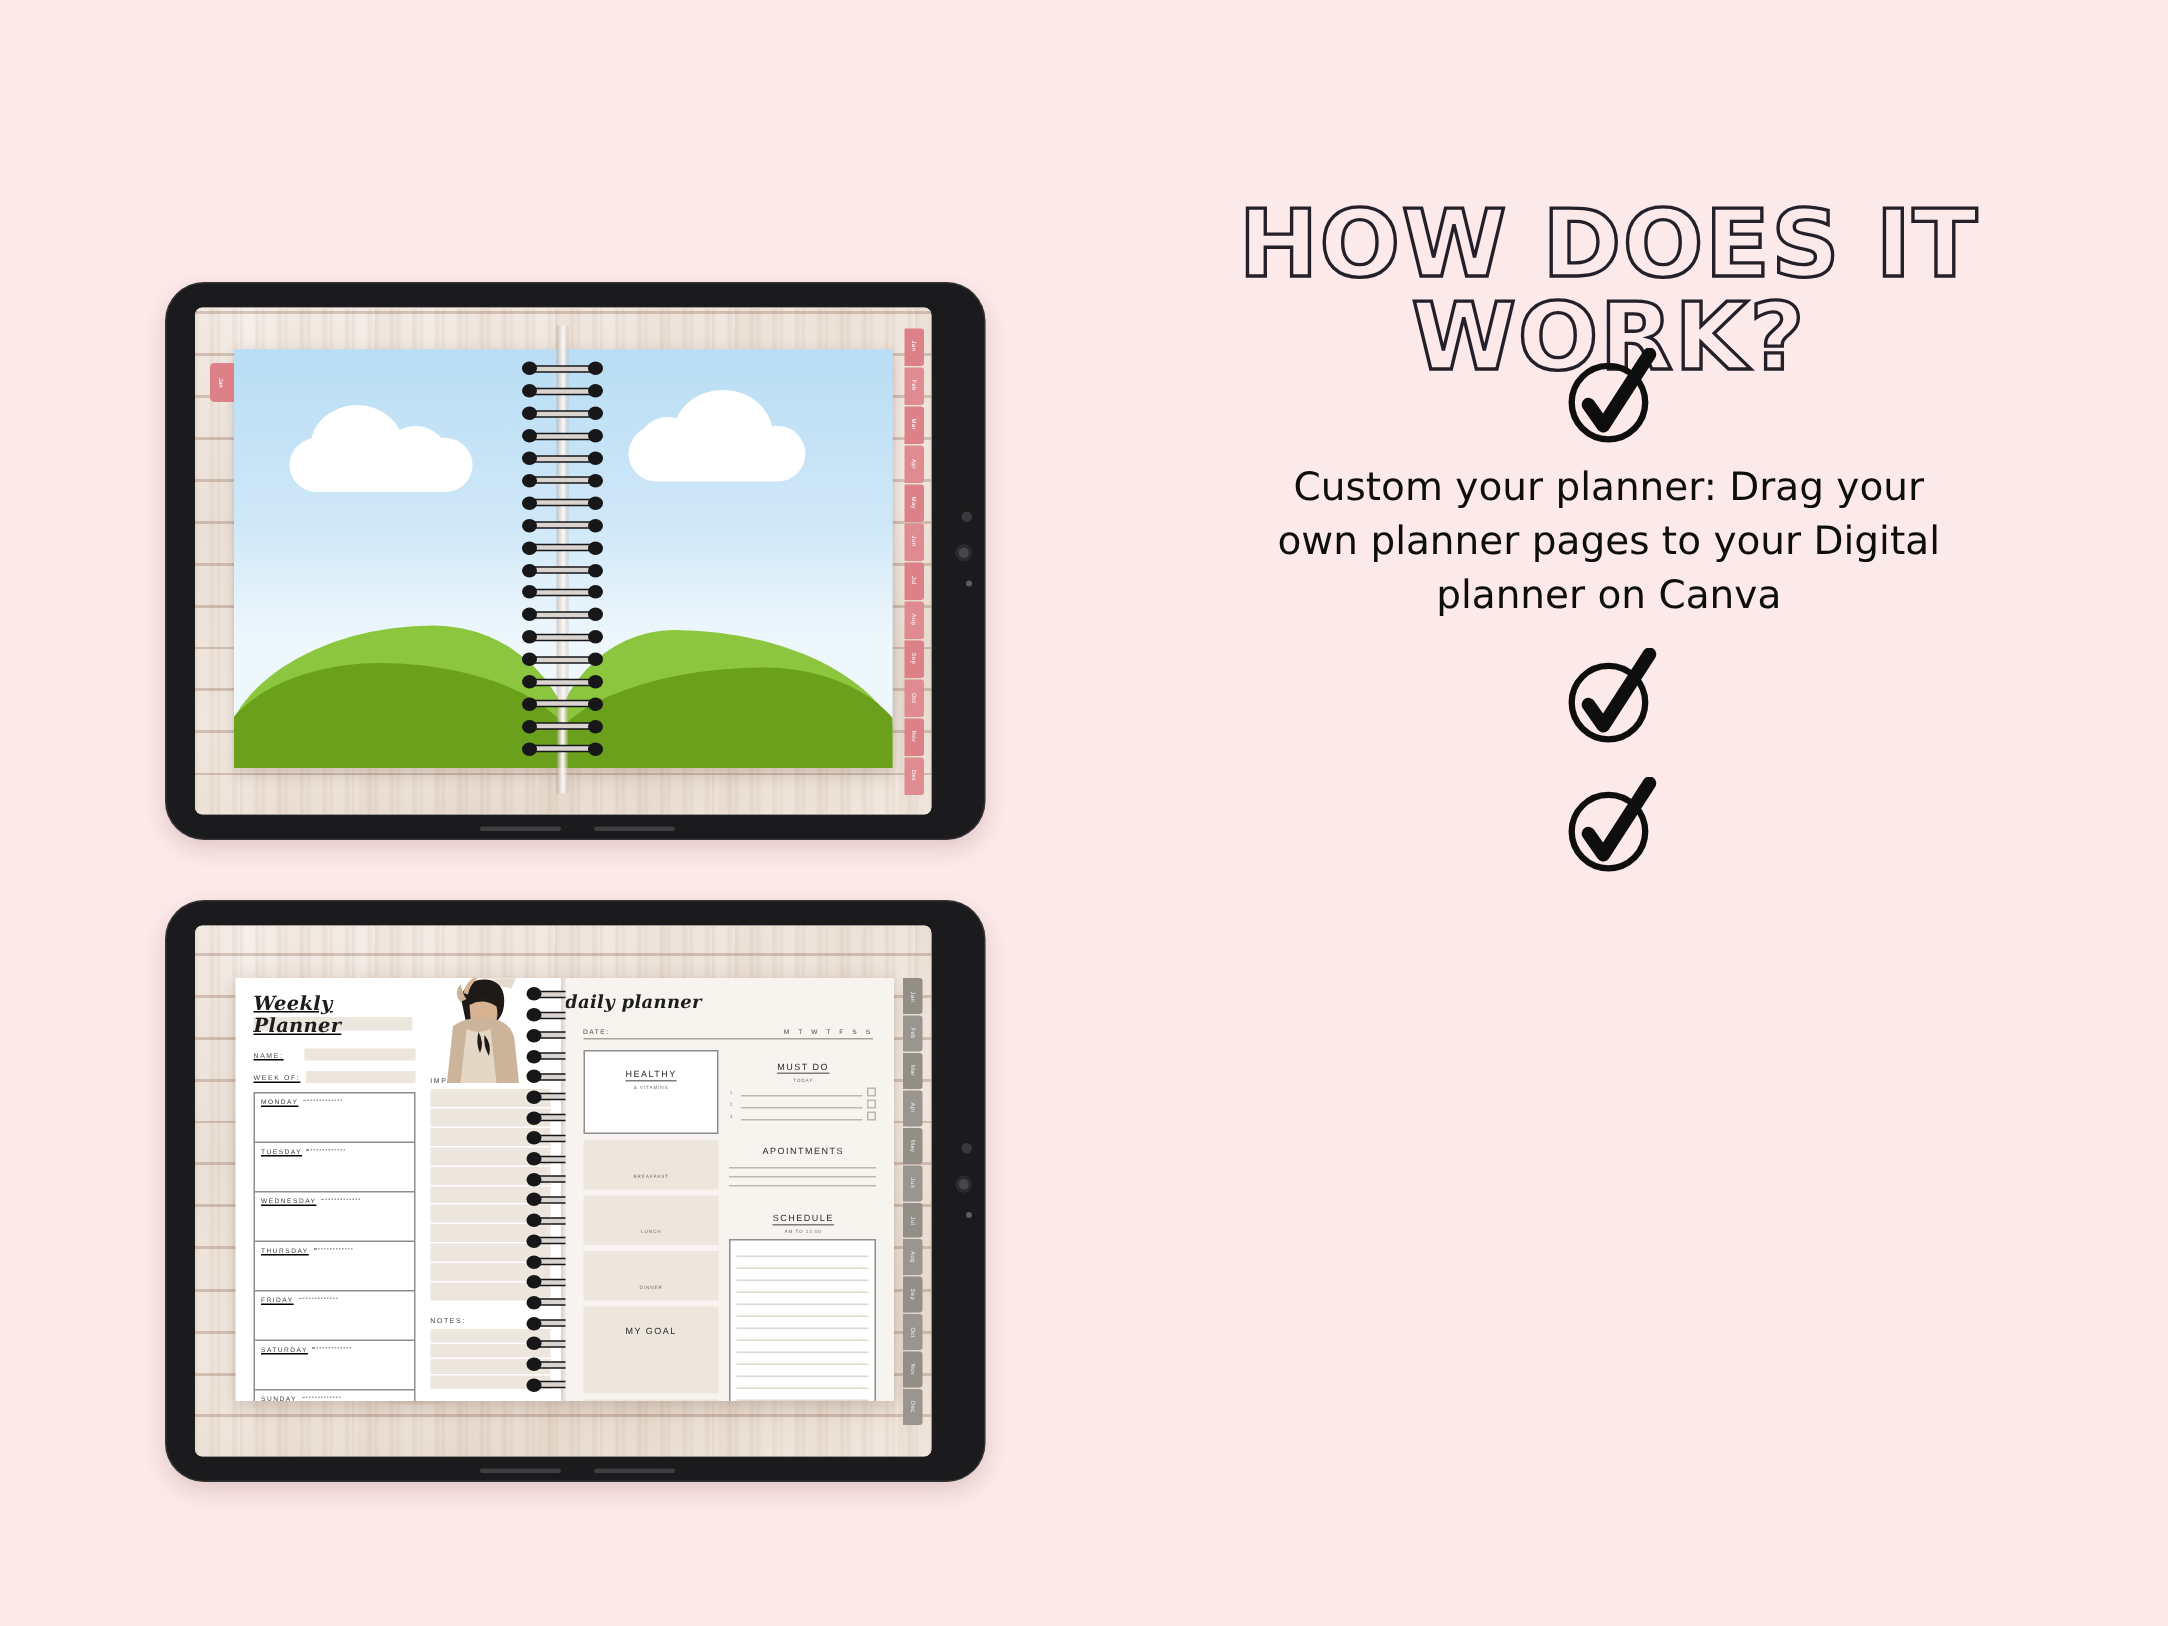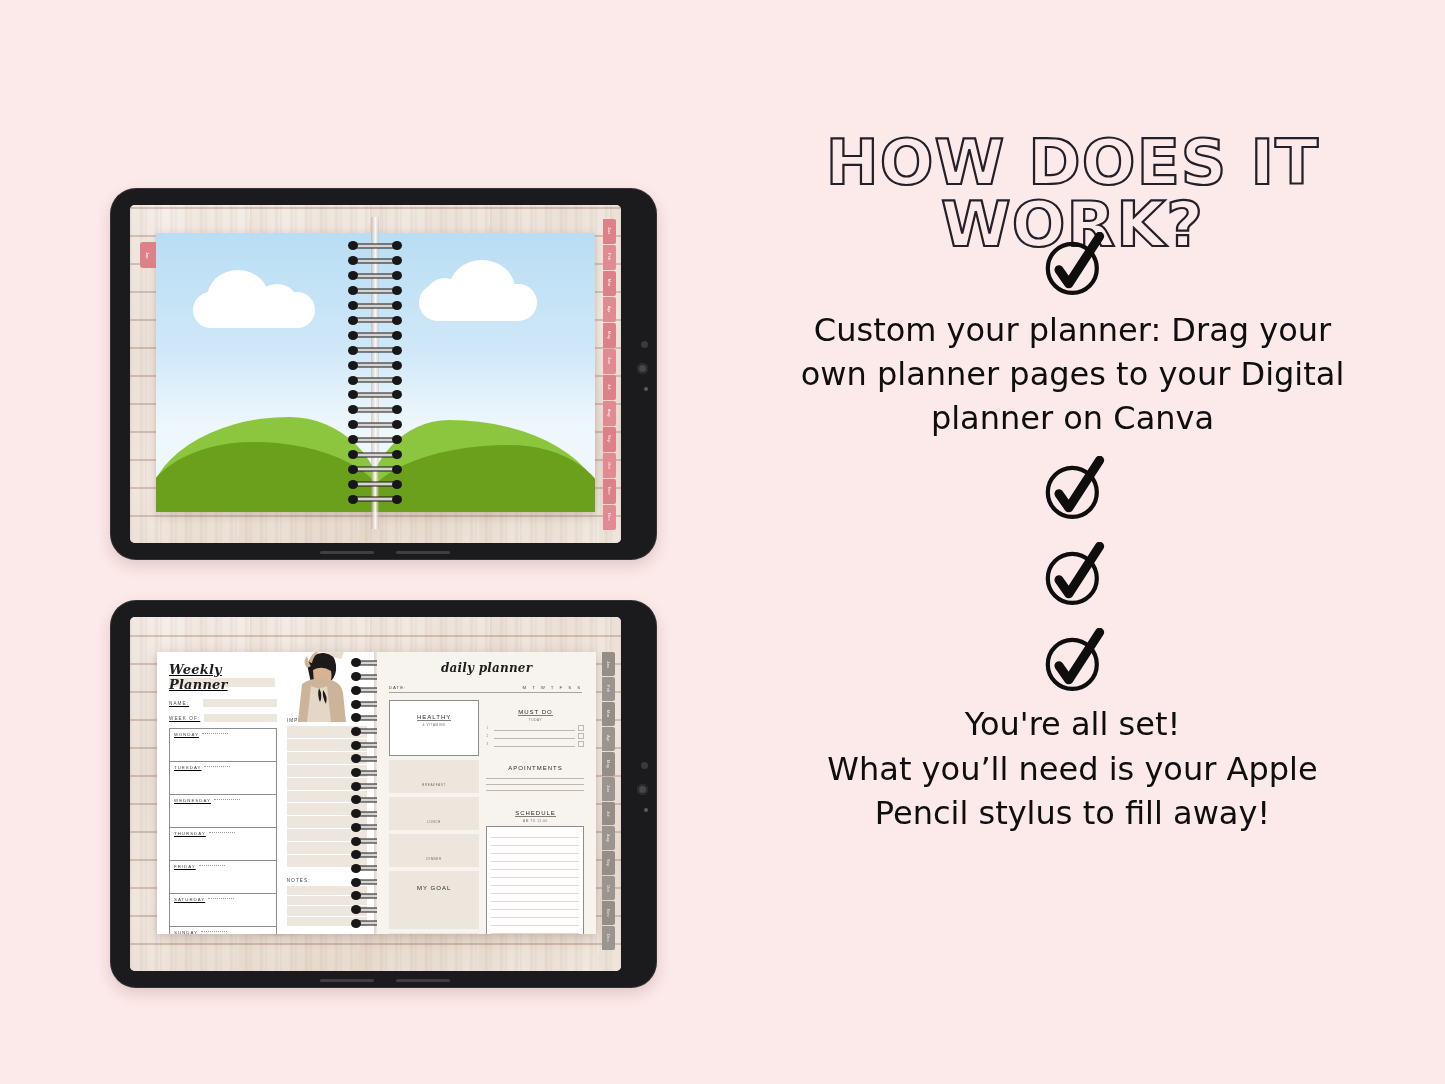--- a/index.html
+++ b/index.html
@@ -199,21 +199,21 @@
   .girl{
     position:absolute; z-index:4; pointer-events:none;
   }
 
   .sec-lab{ font-size:4.6px; letter-spacing:1.1px; color:#3d3d3d; margin-bottom:3px; }
   .linebox{ background:#ece6dc; display:flex; flex-direction:column; }
   .linebox .ln{ flex:1; border-bottom:1.2px solid #ffffff; min-height:9px; }
   .linebox .ln:last-child{ border-bottom:none; }
 
   
-  .dp-title{ text-align:center; font-size:12px; padding-top:9px; }
+  .dp-title{ font-size:12px; padding-top:9px; }
   .dp-daterow{
     display:flex; align-items:flex-end; gap:6px;
     margin:10px 14px 0 12px;
     border-bottom:1px solid #a9a39a; padding-bottom:2px;
   }
   .dp-daterow .d1{ font-size:4.4px; letter-spacing:1px; color:#4a4a4a; }
   .dp-daterow .spacer{ flex:1; }
   .dp-daterow .d2{ font-size:4.4px; letter-spacing:2.4px; color:#4a4a4a; }
   .dp-cols{ display:flex; gap:7px; margin:7px 12px 0 12px; }
   .dp-c1{ flex:1; display:flex; flex-direction:column; gap:4px; }
@@ -255,21 +255,21 @@
   .steps{
     position:absolute; top:232px; left:0; width:100%;
     display:flex; flex-direction:column; align-items:center;
   }
   .step{ display:flex; flex-direction:column; align-items:center; width:100%; }
   .check-icon{ width:70px; height:70px; display:block; }
   .step-text{
     text-align:center;
     color:#0e0e0e;
     font-family:"DejaVu Sans", sans-serif;
-    font-size:32px;
+    font-size:26px;
     line-height:1.38;
     max-width:560px;
     margin-top:4px;
     white-space:pre-line;
   }
   .s1 .step-text{ margin-top:6px; }
 </style>
 </head>
 <body style="background: rgb(252, 233, 233);">
 
@@ -770,26 +770,17 @@
         </svg>
       </div>
 
       <div class="step s3" style="margin-top:16px;">
         <svg class="check-icon" viewBox="0 0 100 100">
           <circle cx="49" cy="52" r="35" fill="none" stroke="#0e0e0e" stroke-width="6"></circle>
           <path d="M30 54 L44 74 L88 6" fill="none" stroke="#0e0e0e" stroke-width="13" stroke-linecap="round" stroke-linejoin="round"></path>
         </svg>
       </div>
 
-      <div class="step s4" style="margin-top:16px;">
-        <svg class="check-icon" viewBox="0 0 100 100">
-          <circle cx="49" cy="52" r="35" fill="none" stroke="#0e0e0e" stroke-width="6"></circle>
-          <path d="M30 54 L44 74 L88 6" fill="none" stroke="#0e0e0e" stroke-width="13" stroke-linecap="round" stroke-linejoin="round"></path>
-        </svg>
-        <div class="step-text">You're all set!
-What you’ll need is your Apple
-Pencil stylus to fill away!</div>
-      </div>
 
     </div>
   </div>
 
 </div>
 
 </body></html>

